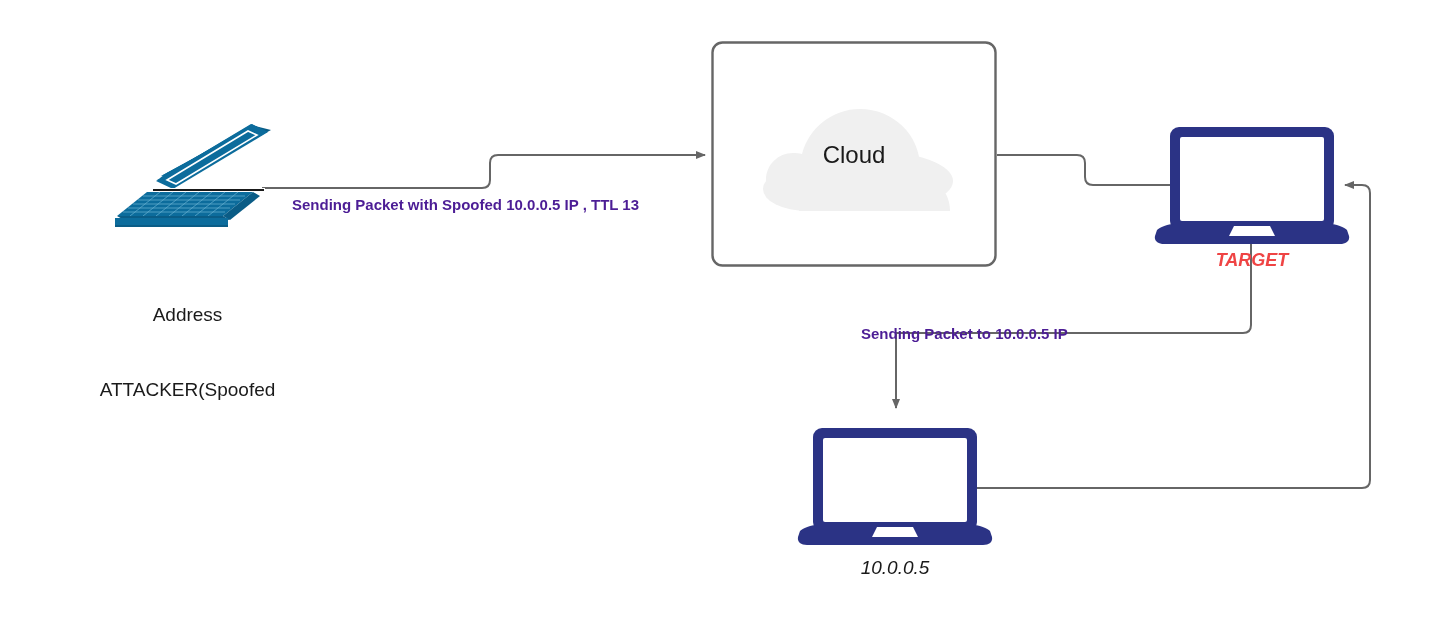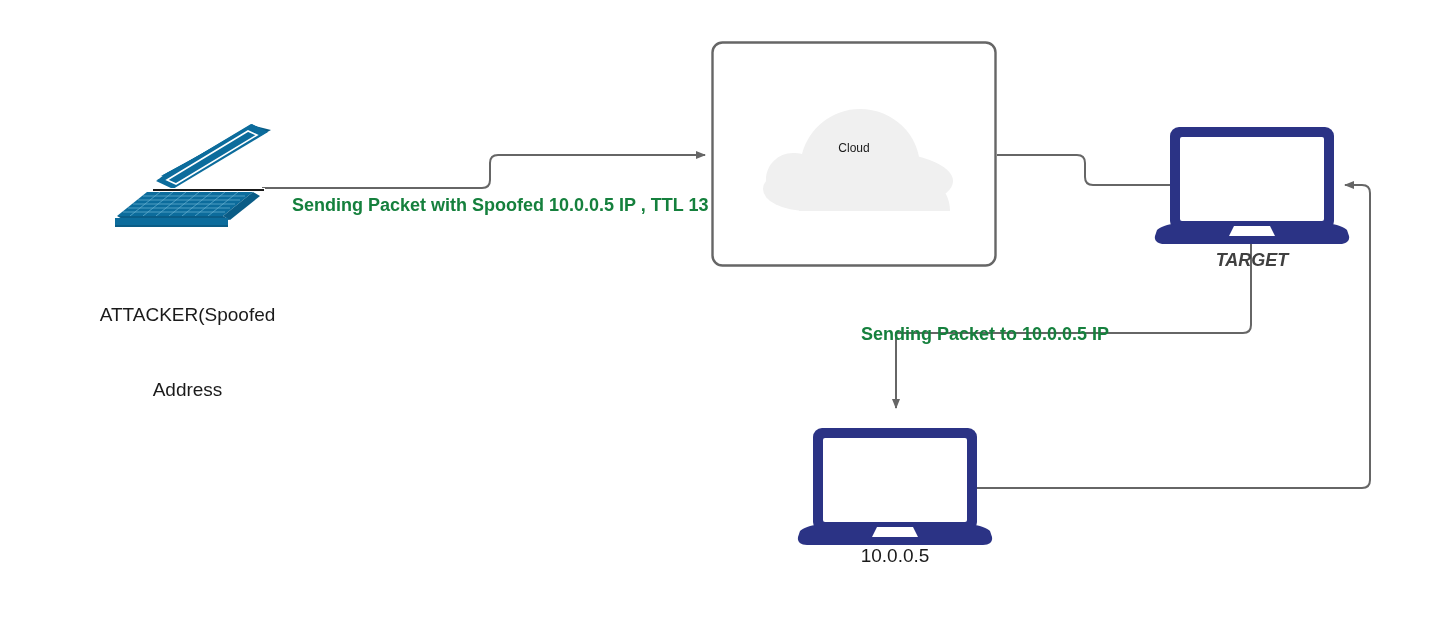--- a/index.html
+++ b/index.html
@@ -53,27 +53,27 @@
     color: #1a1a1a;
     font-size: 19px;
     line-height: 25px;
     text-align: center;
     white-space: pre;
   }
   .node-label.target-label {
     font-weight: bold;
     font-style: italic;
     font-size: 18px;
-    color: #404040;
+    color: #ef4444;
   }
 
   .edge-label {
     position: absolute;
-    color: #15803d;
-    font-size: 18px;
+    color: #4c1d95;
+    font-size: 15px;
     font-weight: bold;
     white-space: nowrap;
     line-height: 18px;
   }
 </style>
 </head>
 <body>
 
 <div id="canvas">
 
@@ -136,22 +136,22 @@
       </g>
 
       <polygon points="148,74 155,78 125,102 118,98" fill="#0a5c86"></polygon>
 
       <polygon points="12,98 118,98 125,102 19,102" fill="#0a5c86"></polygon>
       <polygon points="10,100 123,100 123,107 10,107" fill="#0c6c9c"></polygon>
       <polygon points="10,107 123,107 123,109 10,109" fill="#0a5c86"></polygon>
     </svg>
 
     <div class="node-label" style="left:80px; top:252px; width:215px;">
+      <div>Address</div>
       <div>ATTACKER(Spoofed</div>
-      <div>Address</div>
     </div>
   </div>
 
   <div class="node" style="left:711px; top:41px; width:286px; height:226px;">
     <svg width="286" height="226" viewBox="0 0 286 226" xmlns="http://www.w3.org/2000/svg">
       <rect x="1.5" y="1.5" width="283" height="223" rx="10" ry="10" fill="#ffffff" stroke="#666666" stroke-width="2.4"></rect>
       <g>
         <path d="M88,168
                  C68,168 55,155 55,139
                  C55,124 67,112 82,112
@@ -160,21 +160,21 @@
                  C182,68 209,94 209,126
                  C209,129 209,131 208,134
                  C226,137 239,152 239,169
                  C239,169 239,170 239,170
                  L88,170 Z" fill="#f0f0f0"></path>
         <ellipse cx="160" cy="140" rx="82" ry="30" fill="#f0f0f0"></ellipse>
         <ellipse cx="96" cy="148" rx="44" ry="22" fill="#f0f0f0"></ellipse>
       </g>
     </svg>
     <div style="position:absolute; left:0; top:100px; width:286px; text-align:center;
-                font-size:12px; color:#1a1a1a;">Cloud</div>
+                font-size:24px; color:#1a1a1a;">Cloud</div>
   </div>
 
   <div class="node" style="left:1152px; top:124px; width:200px; height:122px;">
     <svg class="flat-laptop" style="left:0; top:0;" width="200" height="122" viewBox="0 0 200 122" xmlns="http://www.w3.org/2000/svg">
 
       <rect x="18" y="3" width="164" height="103" rx="9" ry="9" fill="#2b3385"></rect>
       <rect x="28" y="13" width="144" height="84" rx="2" ry="2" fill="#ffffff"></rect>
 
       <path d="M5,106 C5,106 12,100 22,100 L178,100 C188,100 195,106 195,106
                L197,112 C198,117 194,120 188,120 L12,120
@@ -187,21 +187,21 @@
 
   <div class="node" style="left:795px; top:425px; width:200px; height:122px;">
     <svg class="flat-laptop" style="left:0; top:0;" width="200" height="122" viewBox="0 0 200 122" xmlns="http://www.w3.org/2000/svg">
       <rect x="18" y="3" width="164" height="103" rx="9" ry="9" fill="#2b3385"></rect>
       <rect x="28" y="13" width="144" height="84" rx="2" ry="2" fill="#ffffff"></rect>
       <path d="M5,106 C5,106 12,100 22,100 L178,100 C188,100 195,106 195,106
                L197,112 C198,117 194,120 188,120 L12,120
                C6,120 2,117 3,112 Z" fill="#2b3385"></path>
       <path d="M82,102 L118,102 L123,112 L77,112 Z" fill="#ffffff"></path>
     </svg>
-    <div class="node-label" style="left:0; top:118px; width:200px;">10.0.0.5</div>
+    <div class="node-label" style="left:0; top:130px; width:200px;font-style:italic;">10.0.0.5</div>
   </div>
 
   <div class="edge-label" style="left:292px; top:196px;">Sending Packet with Spoofed 10.0.0.5 IP , TTL 13</div>
 
   <div class="edge-label" style="left:861px; top:325px;">Sending Packet to 10.0.0.5 IP</div>
 
 
 </div>
 
 </body></html>

